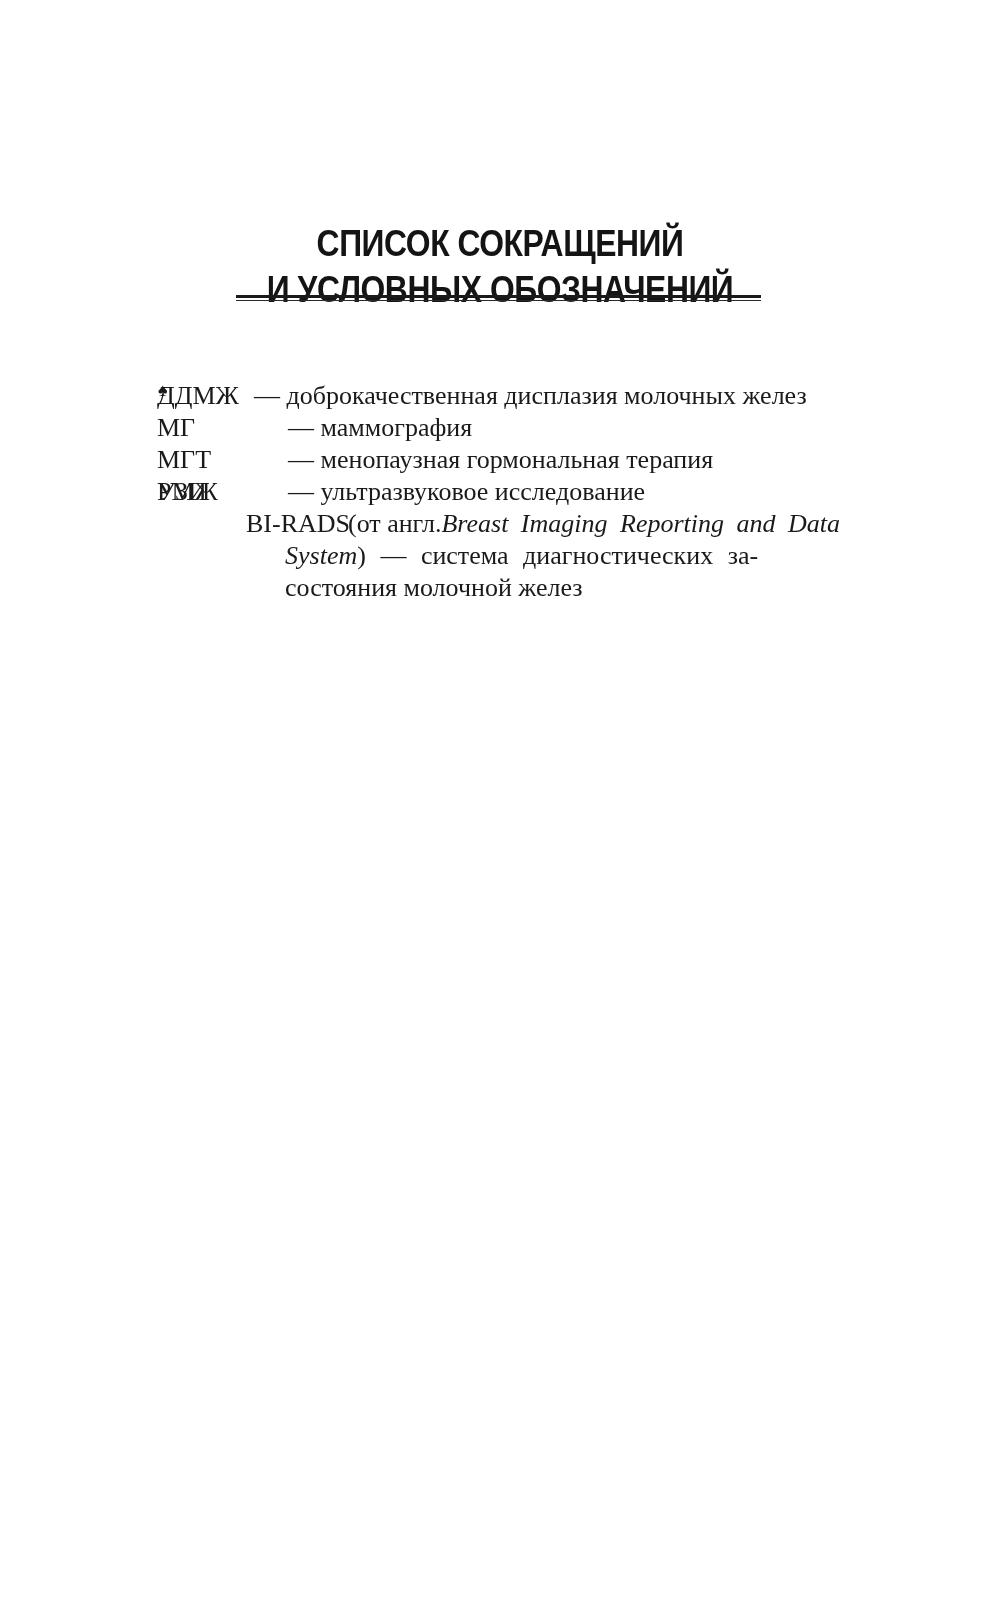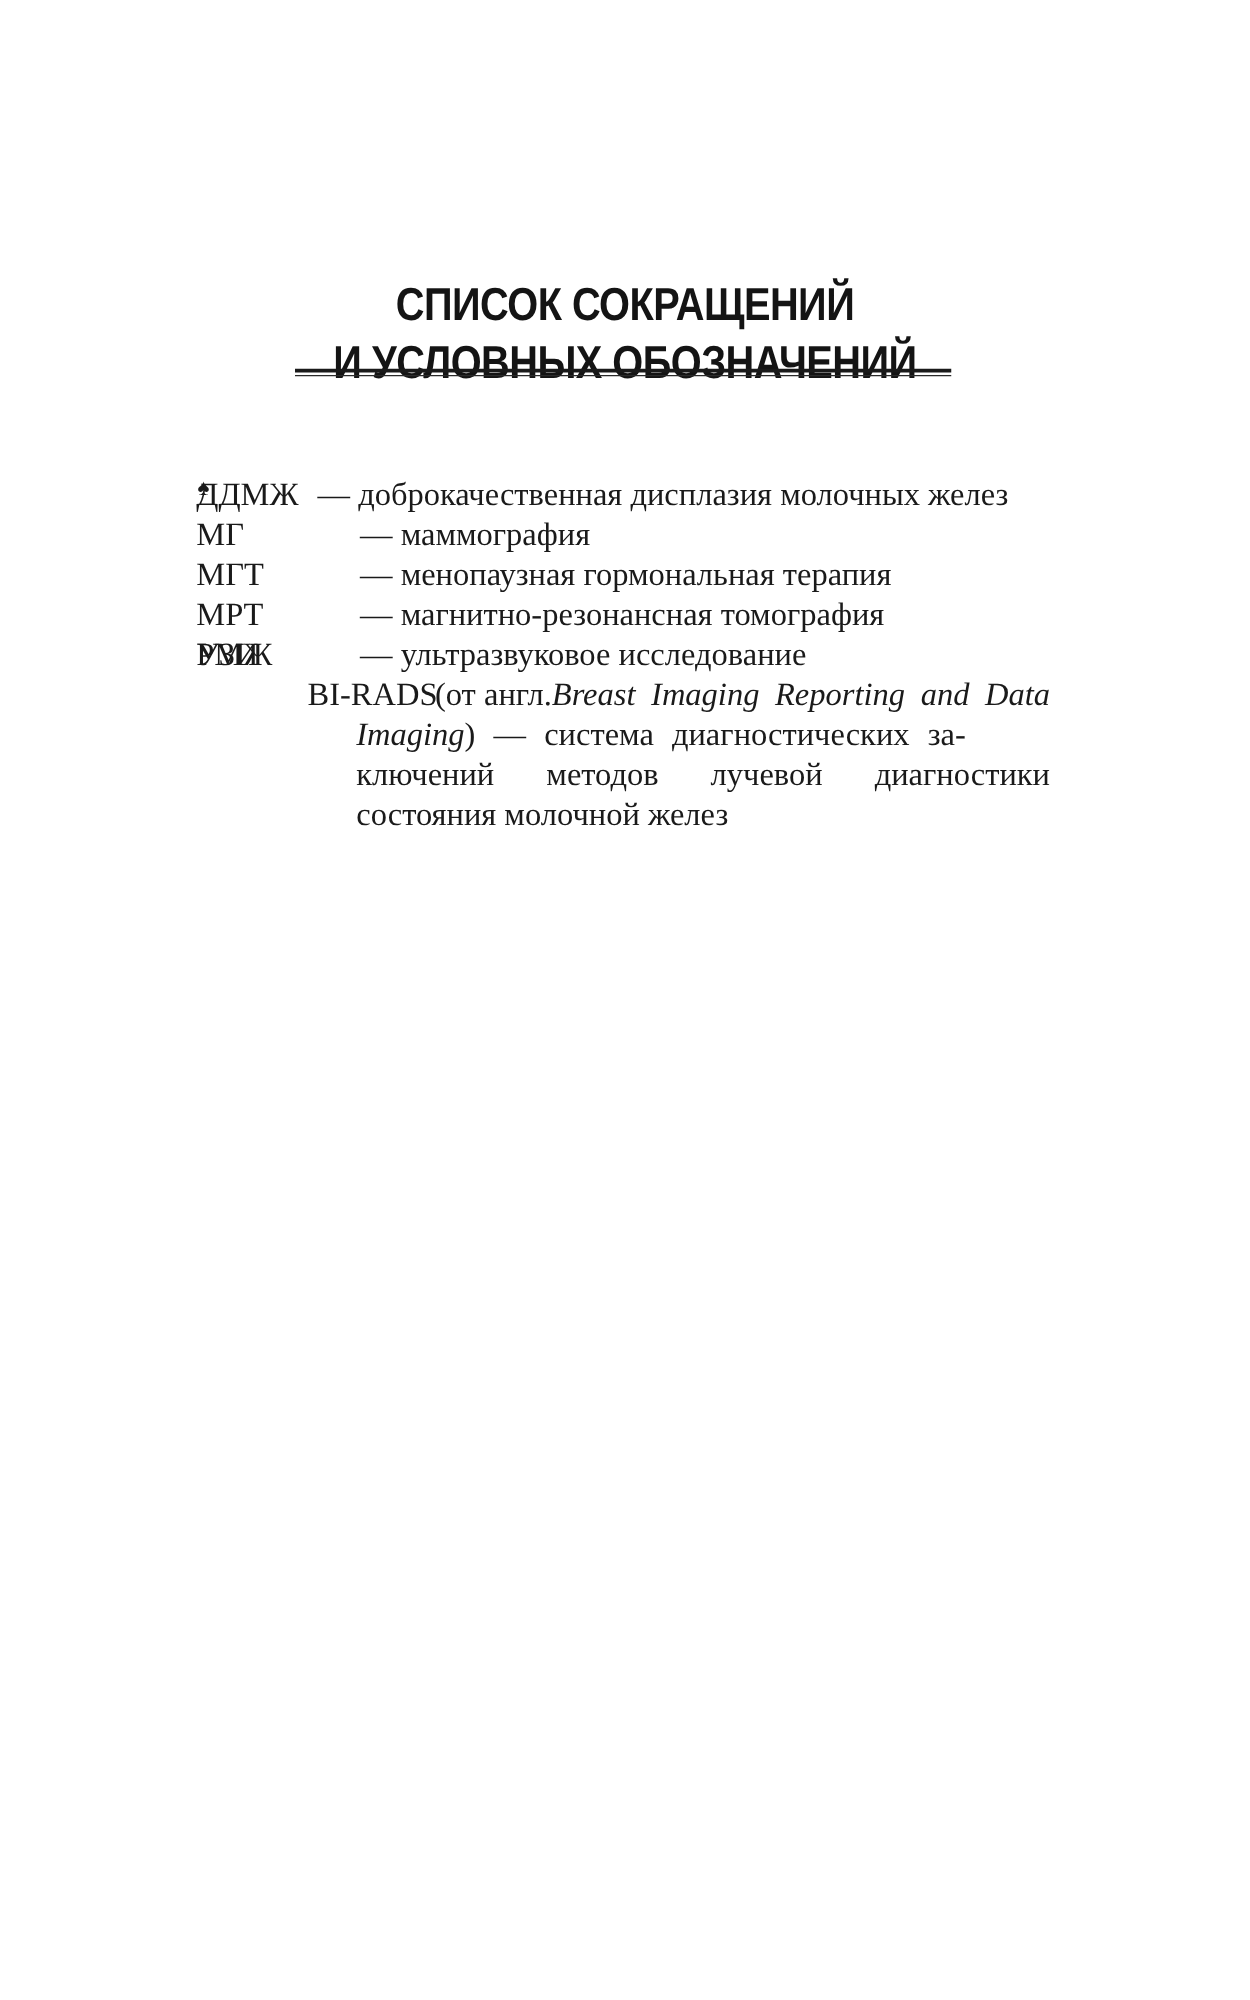--- a/index.html
+++ b/index.html
@@ -123,38 +123,33 @@
   <div class="entry">
     <span class="term">МГ</span>
     <span class="def"><span>—</span> <span>маммография</span></span>
   </div>
 
   <div class="entry">
     <span class="term">МГТ</span>
     <span class="def"><span>—</span> <span>менопаузная гормональная терапия</span></span>
   </div>
 
-  <div class="entry">
-    <span class="term">МРТ</span>
-    <span class="def"><span>—</span> <span>магнитно-резонансная томография</span></span>
-  </div>
 
   <div class="entry">
     <span class="term">РМЖ</span>
   </div>
 
   <div class="entry">
     <span class="term">УЗИ</span>
     <span class="def"><span>—</span> <span>ультразвуковое исследование</span></span>
   </div>
 
   <div class="entry birads">
     <div class="birads-first">
       <span>BI-RADS</span>
       <span style="margin-left:-2px;">(от англ.</span>
       <i style="word-spacing:6px;">Breast Imaging Reporting and Data</i>
     </div>
-    <span class="cont" style="word-spacing:8px;"><i>Imaging</i><span>)</span> <span>—</span> <span>система диагностических за-</span></span>
-    <span class="cont" style="word-spacing:8px;text-align-last:justify;">ключений методов лучевой диагностики</span>
+    <span class="cont" style="word-spacing:8px;"><i>System</i><span>)</span> <span>—</span> <span>система диагностических за-</span></span>
     <span class="cont">состояния молочной желез</span>
   </div>
 
 </div>
 
 </body></html>

